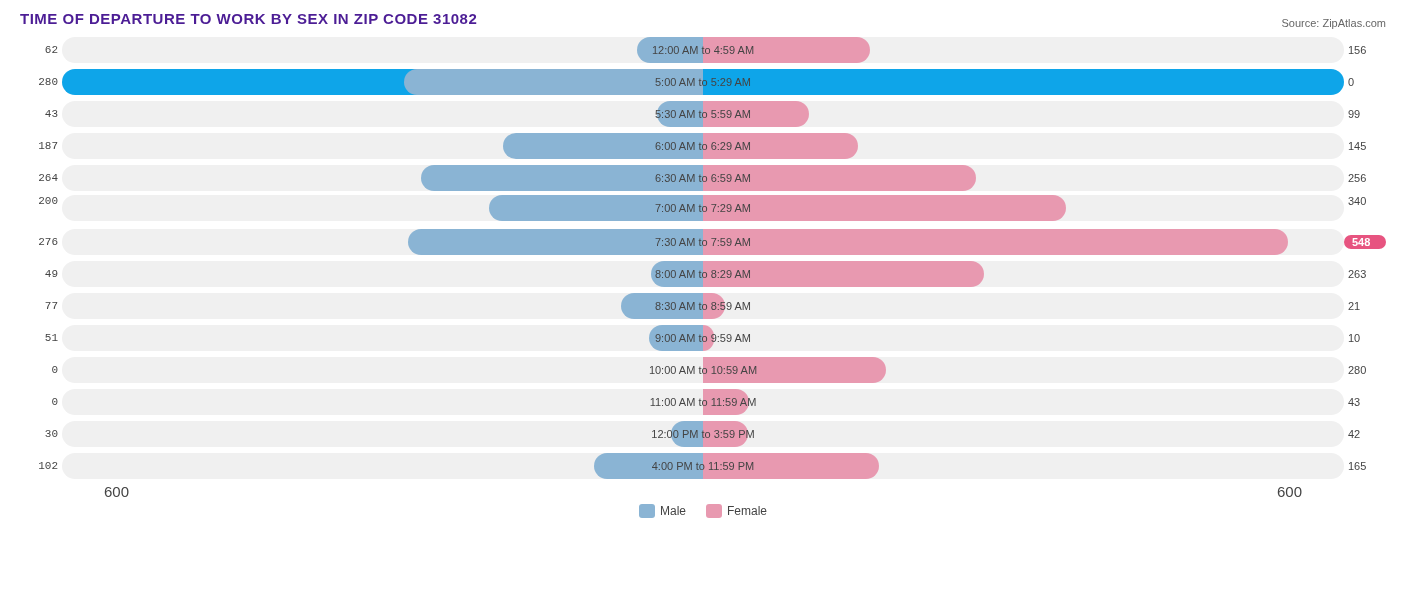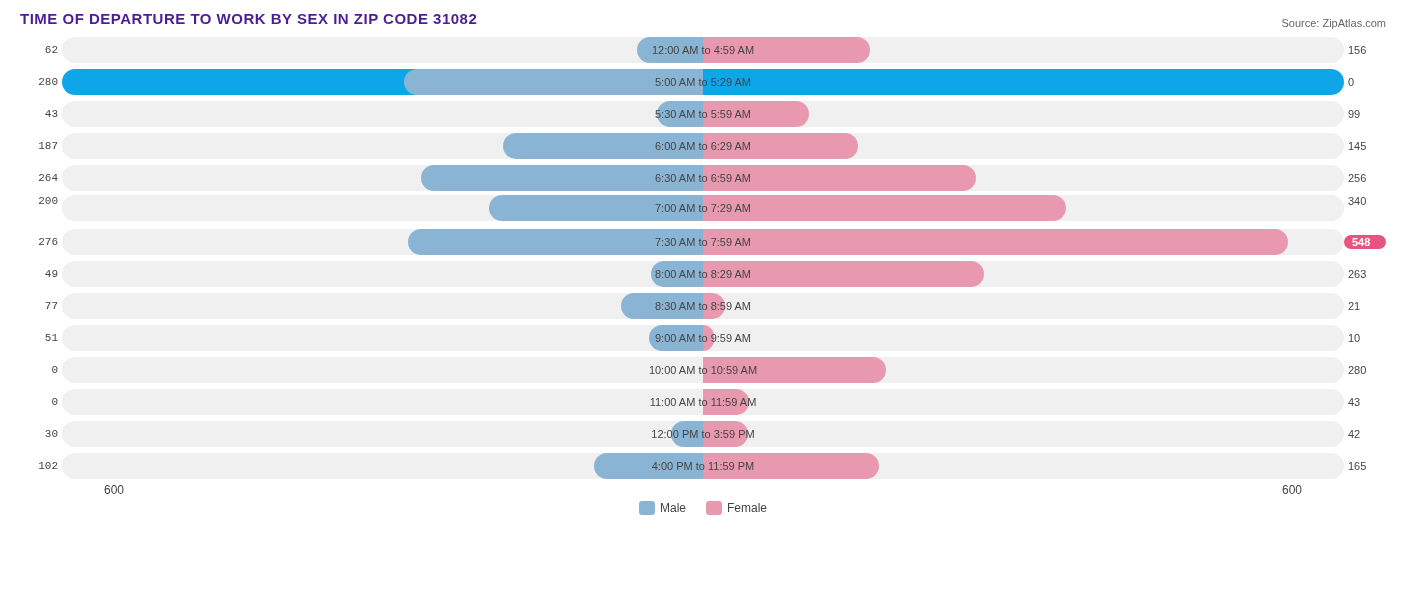--- a/index.html
+++ b/index.html
@@ -66,21 +66,21 @@
       position: absolute;
       left: 50%;
       transform: translateX(-50%);
       font-size: 11px;
       color: #444;
       white-space: nowrap;
       z-index: 10;
       pointer-events: none;
     }
     .x-label {
-      font-size: 12px;
+      font-size: 15px;
       color: #444;
     }
     .legend {
       display: flex;
       justify-content: center;
       gap: 20px;
       margin-top: 4px;
     }
     .legend-item {
       display: flex;

